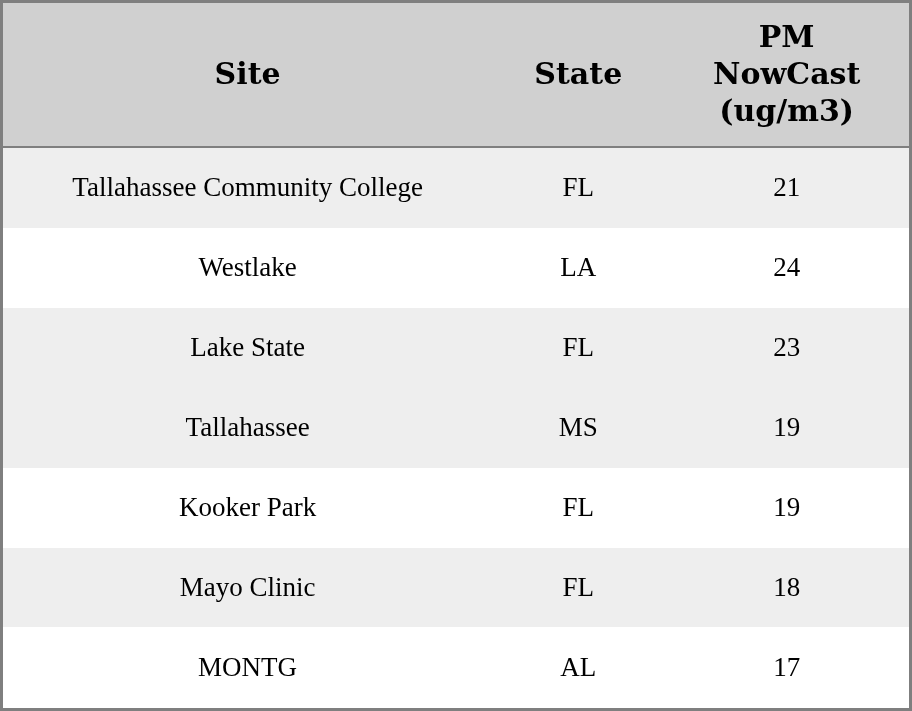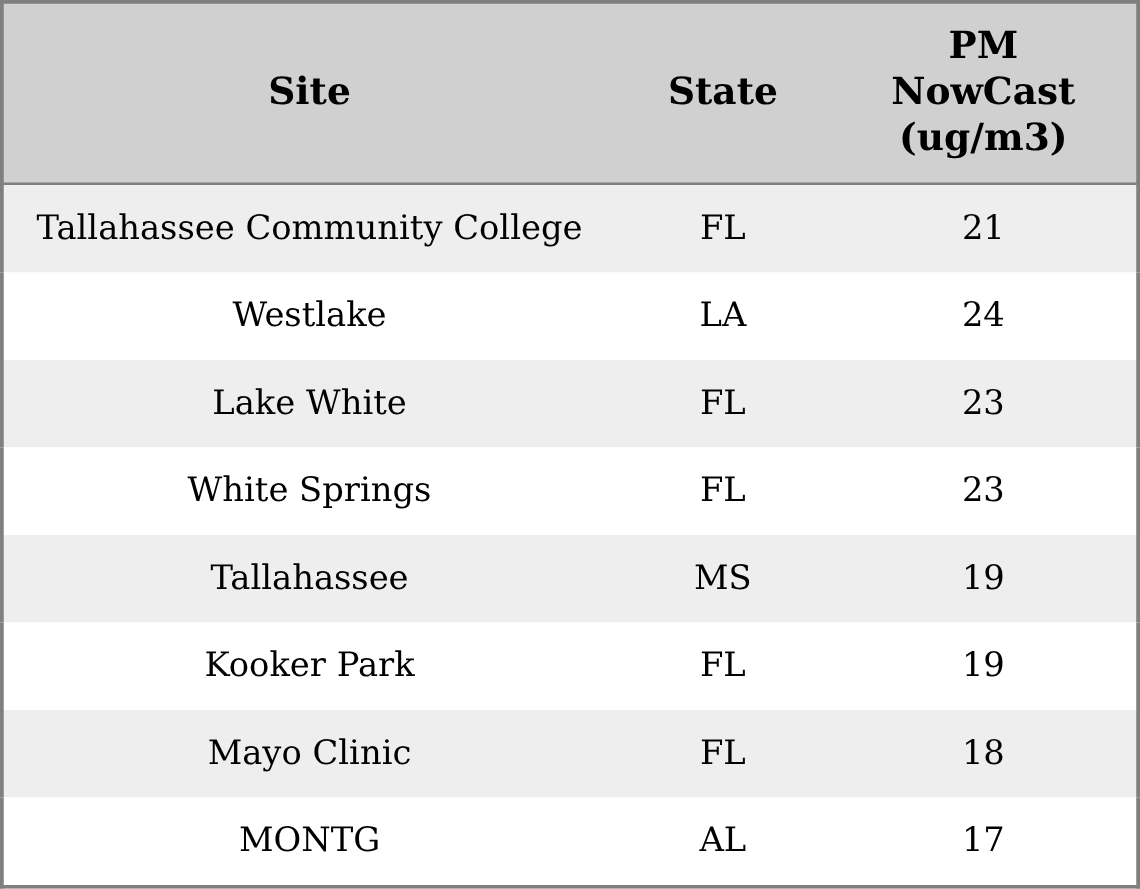--- a/index.html
+++ b/index.html
@@ -41,20 +41,21 @@
   .th-inner.narrow {
     max-width: 175px;
   }
   tbody td {
     font-size: 27px;
     text-align: center;
     vertical-align: middle;
     height: 58px;
     padding: 0;
     background: var(--row-bg, #ffffff);
+    font-family: Liberation Serif, serif;
   }
   tbody tr.alt td {
     background: var(--row-alt-bg, #eeeeee);
   }
 </style>
 </head>
 <body>
 
 <table class="pm-table">
   <thead>
@@ -75,26 +76,21 @@
     <td>Tallahassee Community College</td>
     <td>FL</td>
     <td>21</td>
   </tr>
       <tr>
     <td>Westlake</td>
     <td>LA</td>
     <td>24</td>
   </tr>
       <tr class="alt">
-    <td>Lake White</td>
-    <td>FL</td>
-    <td>23</td>
-  </tr>
-      <tr>
-    <td>White Springs</td>
+    <td>Lake State</td>
     <td>FL</td>
     <td>23</td>
   </tr>
       <tr class="alt">
     <td>Tallahassee</td>
     <td>MS</td>
     <td>19</td>
   </tr>
       <tr>
     <td>Kooker Park</td>

